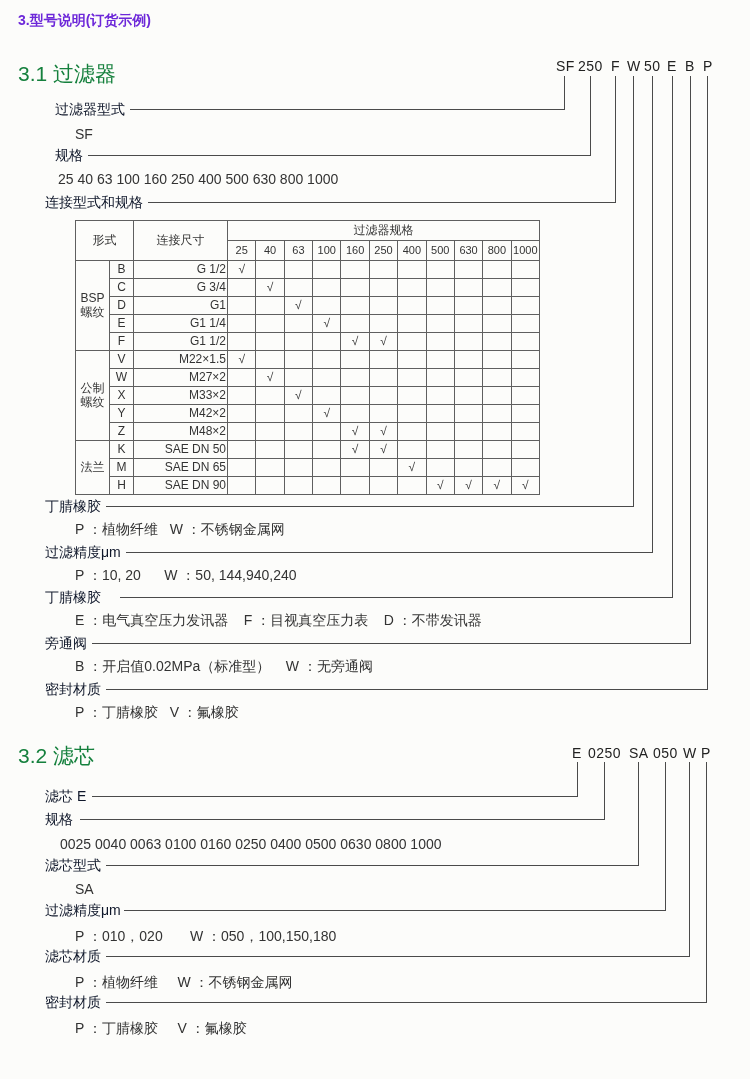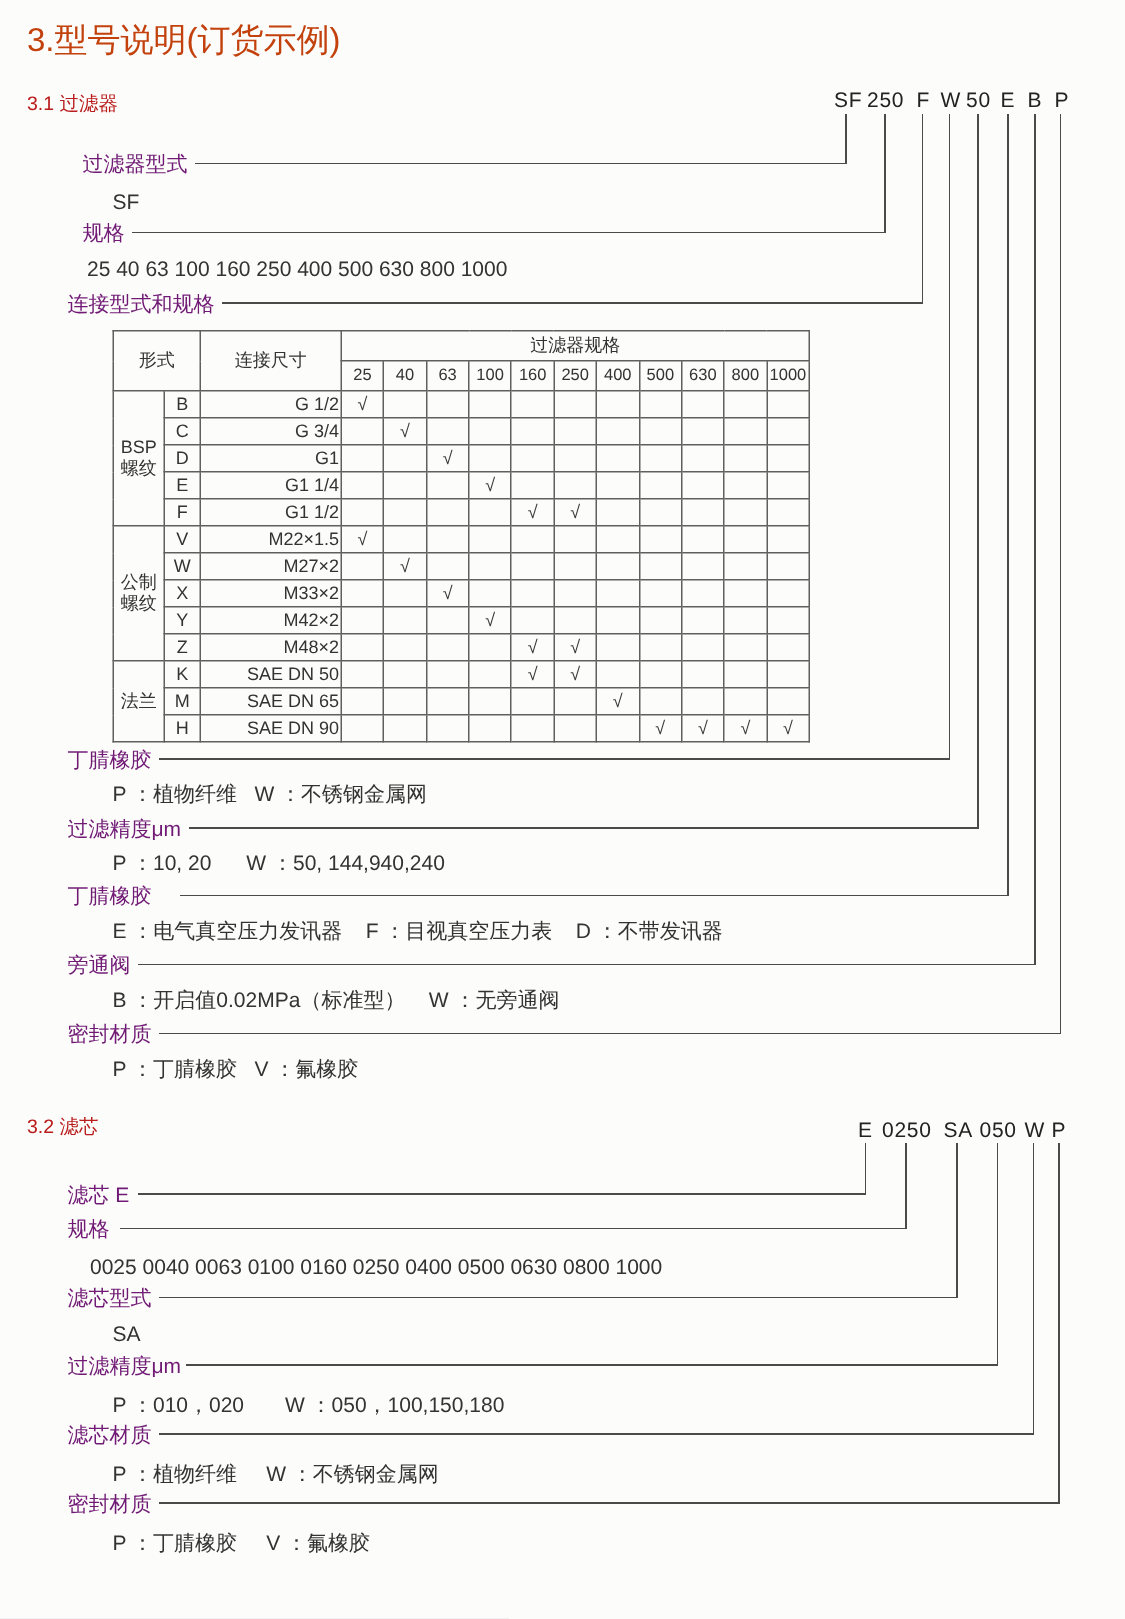--- a/index.html
+++ b/index.html
@@ -3,24 +3,24 @@
 <meta charset="utf-8">
 <style>
   * { margin:0; padding:0; box-sizing:border-box; }
   html,body { background:#e9e9e9; }
   body { font-family:"Liberation Sans","DejaVu Sans",sans-serif; }
   .page {
     position:relative; width:750px; height:1079px;
     background:#fcfcfa; color:#2e2e2e; overflow:hidden;
   }
   .connectors { position:absolute; left:0; top:0; pointer-events:none; }
-  .doc-title { position:absolute; left:18px; top:12px; font-size:22px; font-weight:400; color:#c2410c; }
-  .sec-heading { position:absolute; font-size:13px; color:#b91c1c; }
+  .doc-title { position:absolute; left:18px; top:12px; font-size:14px; font-weight:700; color:#6d28d9; }
+  .sec-heading { position:absolute; font-size:21px; color:#15803d; }
   .code-seg { position:absolute; font-size:14px; color:#222; letter-spacing:0.5px; white-space:pre; }
-  .fld { position:absolute; font-size:14px; color:#701a75; white-space:pre; }
+  .fld { position:absolute; font-size:14px; color:#0f172a; white-space:pre; }
   .val { position:absolute; font-size:14px; color:#333; white-space:pre; }
   .conn-table {
     position:absolute; left:75px; top:220px; width:465px;
     border-collapse:collapse; table-layout:fixed;
     font-size:12px; color:#333;
   }
   .conn-table th, .conn-table td {
     border:1px solid #5f5f5f; text-align:center; vertical-align:middle;
     font-weight:normal; padding:0 1px; height:18px; line-height:1.15;
     overflow:hidden;

